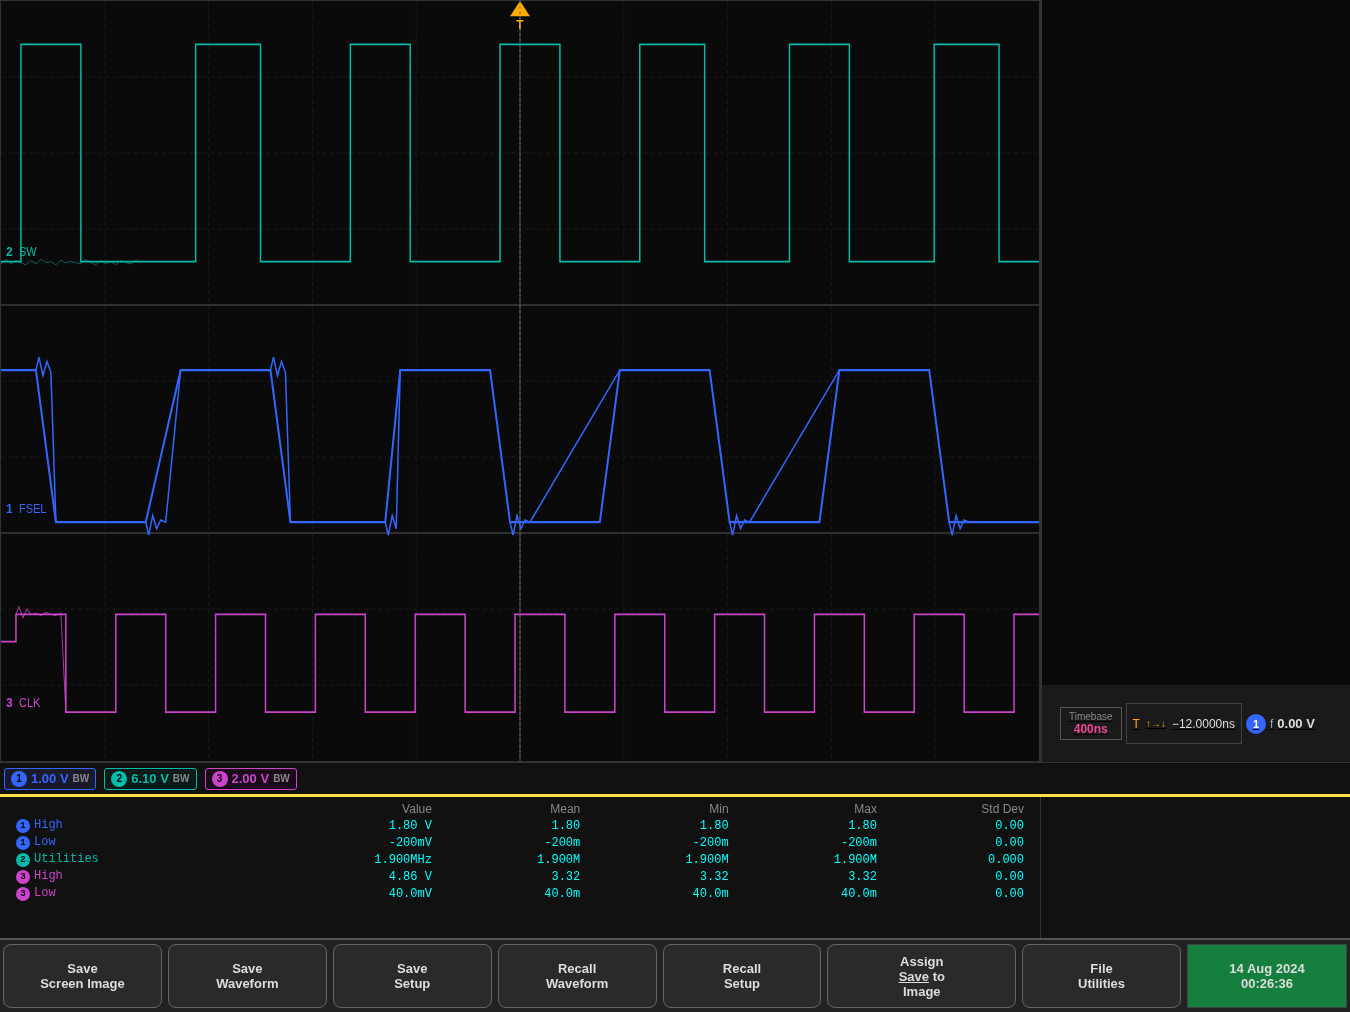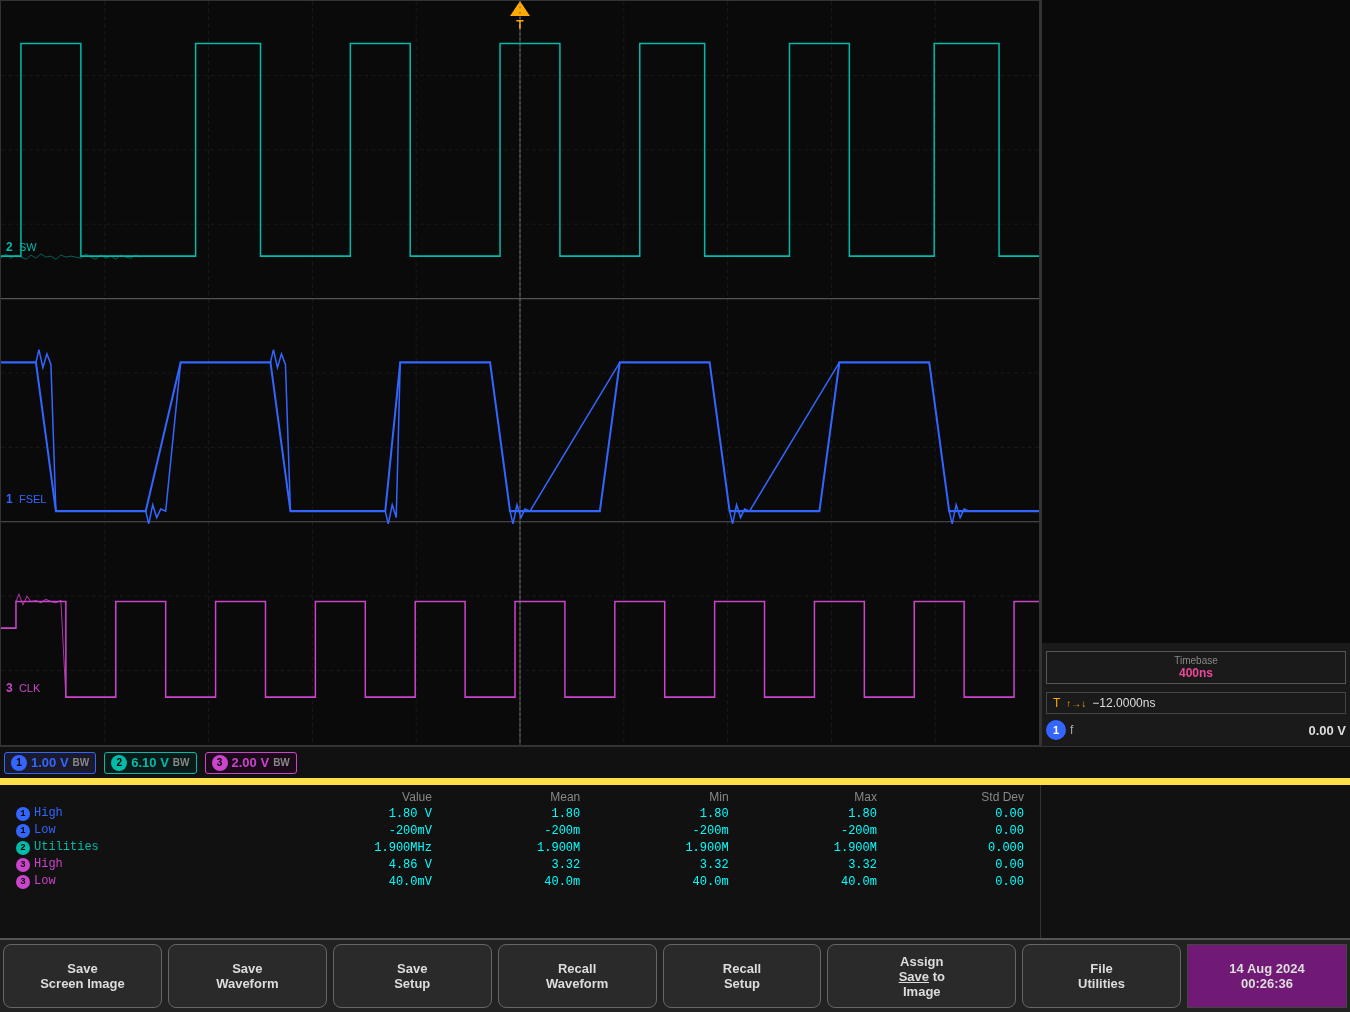--- a/index.html
+++ b/index.html
@@ -47,24 +47,25 @@
       flex-direction: column;
       border-left: 2px solid #333;
     }
 
     #right-panel-top {
       flex: 1;
       background: #0a0a0a;
     }
 
     #right-panel-bottom {
-      padding: 4px;
-      display: flex;
-      flex-direction: column;
+      padding: 18px;
+      display: flex;
+      flex-direction: row;
       gap: 4px;
+      text-decoration: underline;
     }
 
     
     #channel-bar {
       height: 32px;
       background: #111;
       display: flex;
       align-items: center;
       padding: 0 4px;
       gap: 8px;
@@ -88,24 +89,24 @@
       display: inline-flex;
       align-items: center;
       justify-content: center;
       font-size: 10px;
       font-weight: bold;
       color: #000;
     }
 
     
     #measurements-area {
-      height: 160px;
+      height: 144px;
       display: flex;
       background: #111;
-      border-top: 7px solid #fde047;
+      border-top: 3px solid #fde047;
     }
 
     #measurements-table {
       flex: 1;
       padding: 4px 8px;
     }
 
     #measurements-table table {
       width: 100%;
       border-collapse: collapse;
@@ -170,21 +171,21 @@
       margin: 4px 3px;
       padding: 4px;
     }
 
     .toolbar-btn-wide {
       flex: 1.2;
     }
 
     #datetime-box {
       width: 160px;
-      background: #701a75;
+      background: #15803d;
       border: 1px solid #444;
       margin: 4px 3px;
       display: flex;
       flex-direction: column;
       align-items: center;
       justify-content: center;
       color: #ddd;
       font-size: 13px;
       font-weight: bold;
     }

